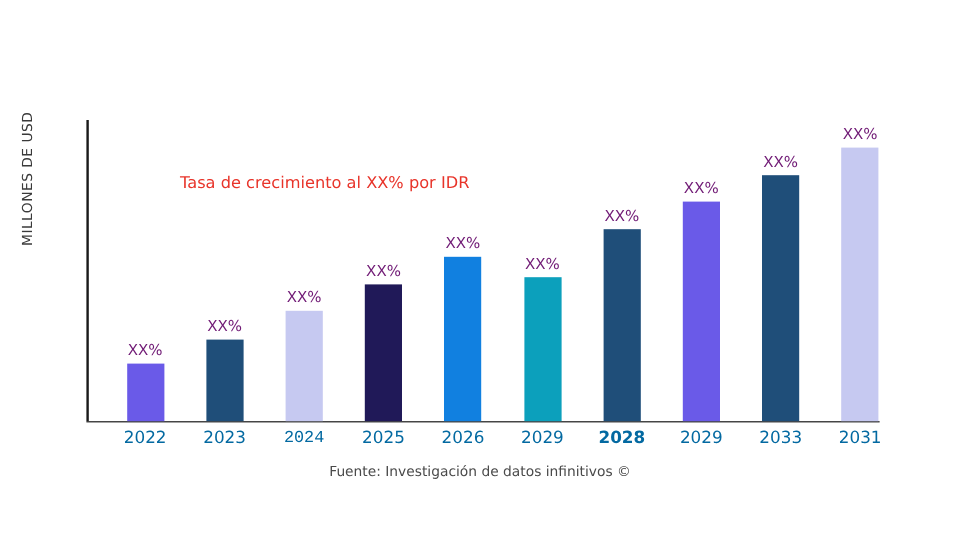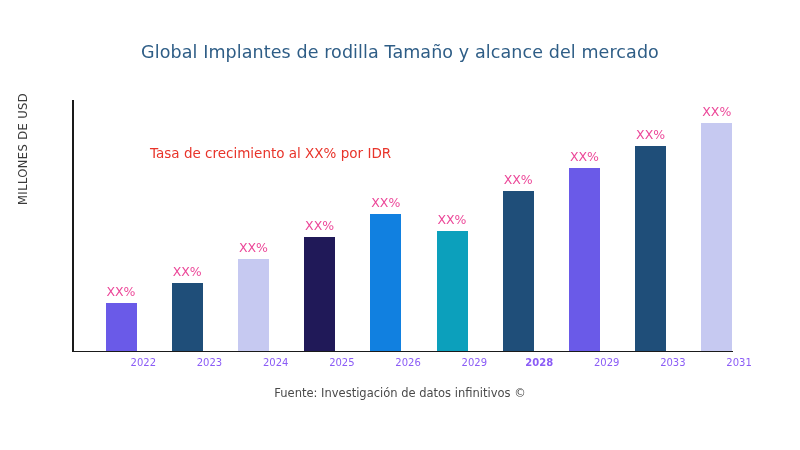--- a/index.html
+++ b/index.html
@@ -71,30 +71,30 @@
     position: absolute;
     bottom: 0;
     left: 0;
     width: 31px;
   }
   .bar-label {
     position: absolute;
     left: 50%;
     transform: translateX(-50%);
     font-size: 12.5px;
-    color: #ec4899;
+    color: #701a75;
     white-space: nowrap;
   }
   .tick-label {
     position: absolute;
     top: 357px;
     width: 70px;
-    text-align: right;
-    font-size: 10px;
-    color: #8b5cf6;
+    text-align: center;
+    font-size: 14px;
+    color: #0369a1;
     white-space: nowrap;
   }
   #growth-note {
     position: absolute;
     left: 150px;
     top: 145px;
     font-size: 13.5px;
     color: #e8342a;
     white-space: nowrap;
   }
@@ -107,21 +107,20 @@
     font-size: 11.5px;
     color: #4a4a4a;
     white-space: nowrap;
   }
 </style>
 </head>
 <body>
 
 <div id="chart-root">
 
-  <div id="chart-title">Global Implantes de rodilla Tamaño y alcance del mercado</div>
 
   <div id="y-axis-title">MILLONES DE USD</div>
 
   <div id="y-axis-line"></div>
   <div id="x-axis-line"></div>
 
   <div id="plot">
       <div class="bar" style="left: 33.5px; height: 48px; background: rgb(106, 90, 232);"></div>
       <div class="bar-label" style="left: 49px; bottom: 52px;">XX%</div>
       <div class="bar" style="left: 99.7px; height: 68px; background: rgb(31, 78, 121);"></div>
@@ -143,21 +142,21 @@
       <div class="bar" style="left: 629.3px; height: 228px; background: rgb(198, 201, 241);"></div>
       <div class="bar-label" style="left: 644.8px; bottom: 232px;">XX%</div>
     </div>
 
   <div id="source-note">Fuente: Investigación de datos infinitivos ©</div>
 
   <div id="growth-note">Tasa de crecimiento al XX% por IDR</div>
 
 <div class="tick-label" style="left: 86px;">2022</div>
     <div class="tick-label" style="left: 152.2px;">2023</div>
-    <div class="tick-label" style="left: 218.4px;">2024</div>
+    <div class="tick-label" style="left: 218.4px; font-family: Liberation Mono, monospace;">2024</div>
     <div class="tick-label" style="left: 284.6px;">2025</div>
     <div class="tick-label" style="left: 350.8px;">2026</div>
     <div class="tick-label" style="left: 417px;">2029</div>
     <div class="tick-label" style="left: 483.2px; font-weight: bold;">2028</div>
     <div class="tick-label" style="left: 549.4px;">2029</div>
     <div class="tick-label" style="left: 615.6px;">2033</div>
     <div class="tick-label" style="left: 681.8px;">2031</div>
   </div>
 
 </body></html>

